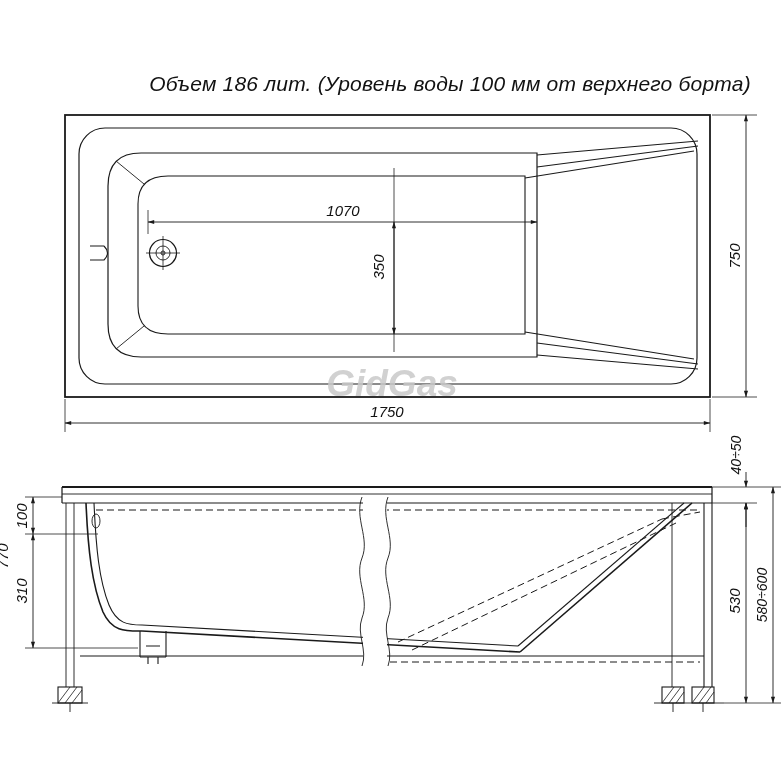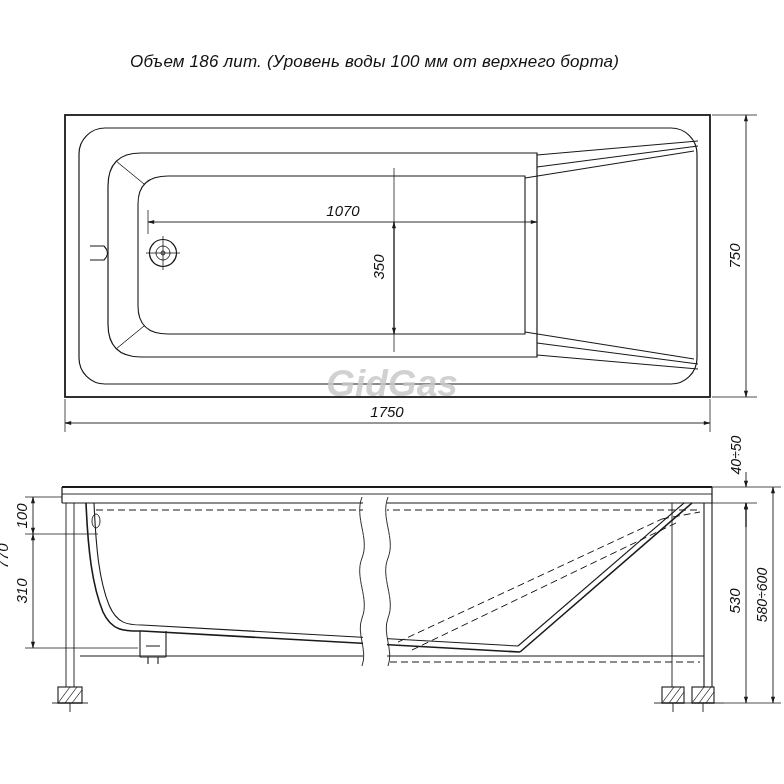--- a/index.html
+++ b/index.html
@@ -1,22 +1,22 @@
 <!DOCTYPE html>
 <html><head>
 <meta charset="utf-8">
 <style>
   html,body { margin:0; padding:0; background:#fff; }
   .page {
     position:relative; width:784px; height:784px; background:#ffffff;
     overflow:hidden; font-family:"Liberation Sans", sans-serif;
   }
   .title {
-    position:absolute; left:130px; top:52px; width:640px;
-    font-style:italic; font-size:17px; color:#111;
+    position:absolute; left:130px; top:72px; width:640px;
+    text-align:center; font-style:italic; font-size:21px; color:#111;
     letter-spacing:0.2px;
   }
   svg text {
     font-family:"Liberation Sans", sans-serif;
     font-style:italic; font-size:15px; fill:#111;
   }
   svg text.small { font-size:14px; }
   svg text.wm {
     font-size:37px; font-weight:bold; fill:#c9c9c9; opacity:0.85;
   }

